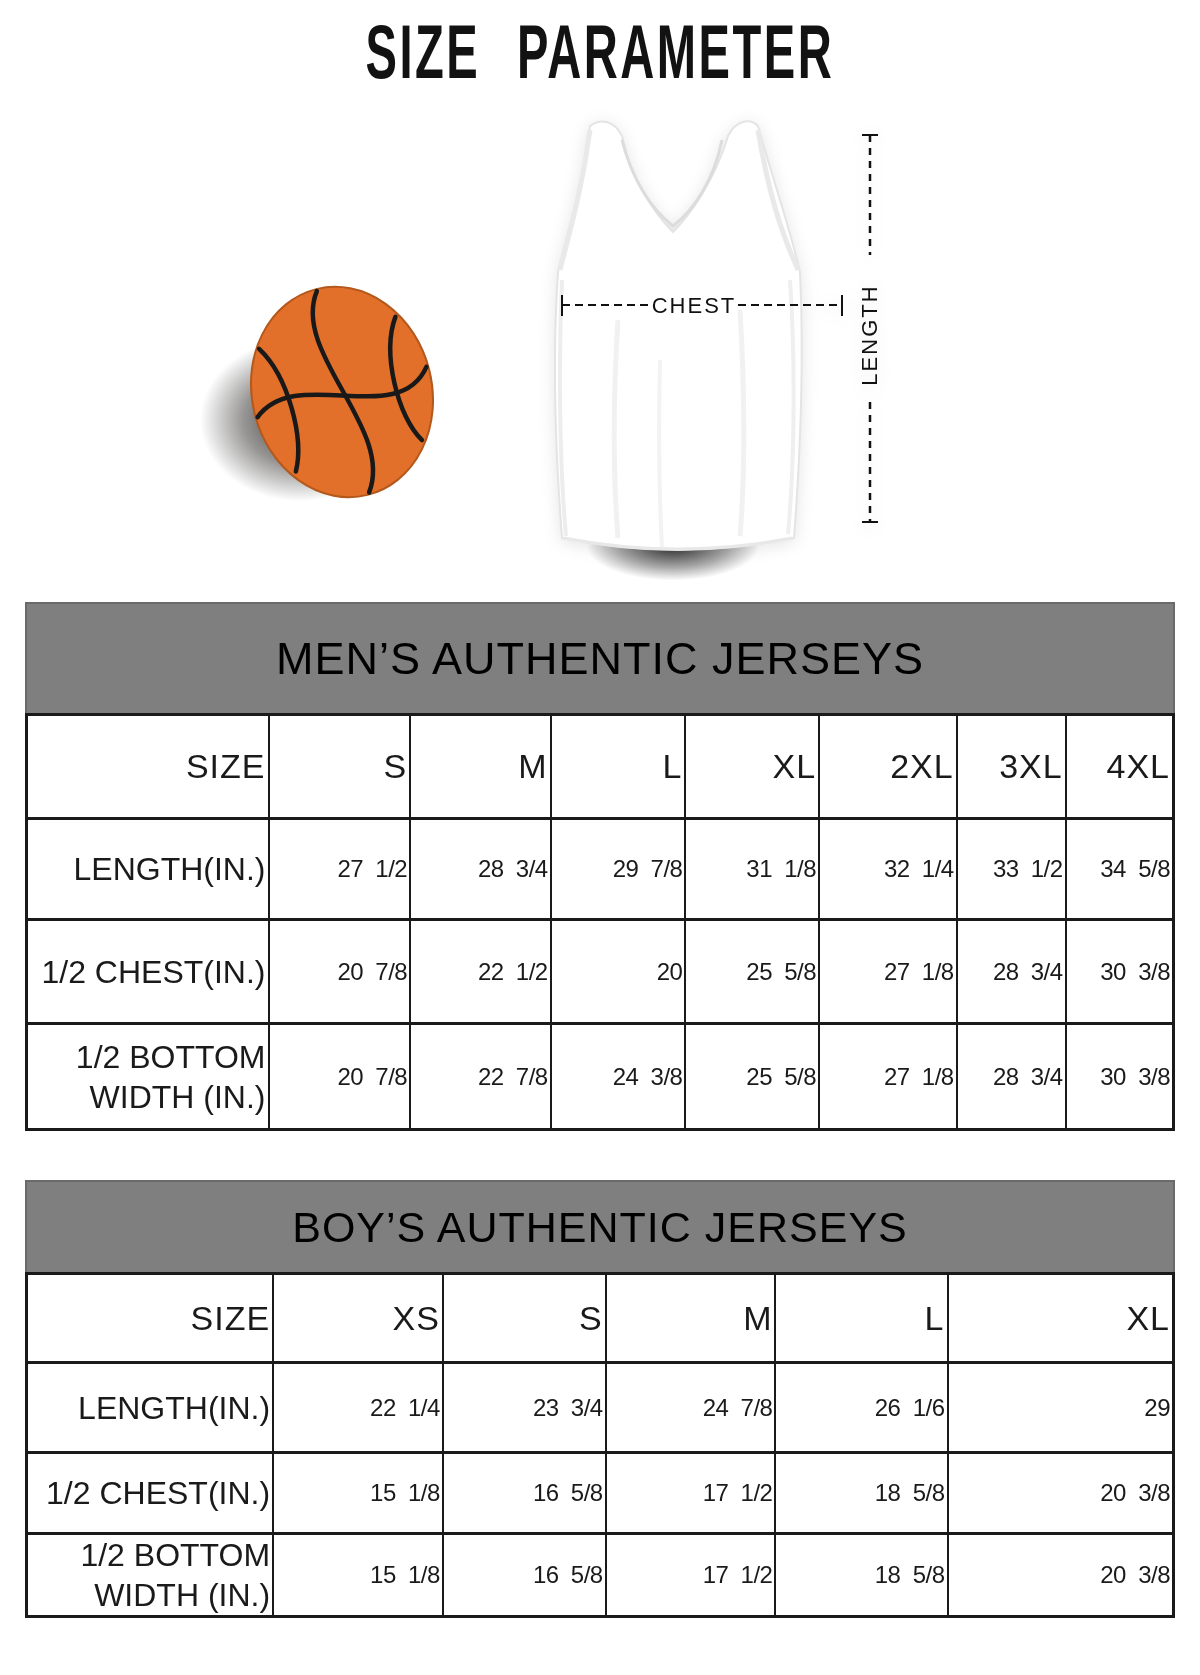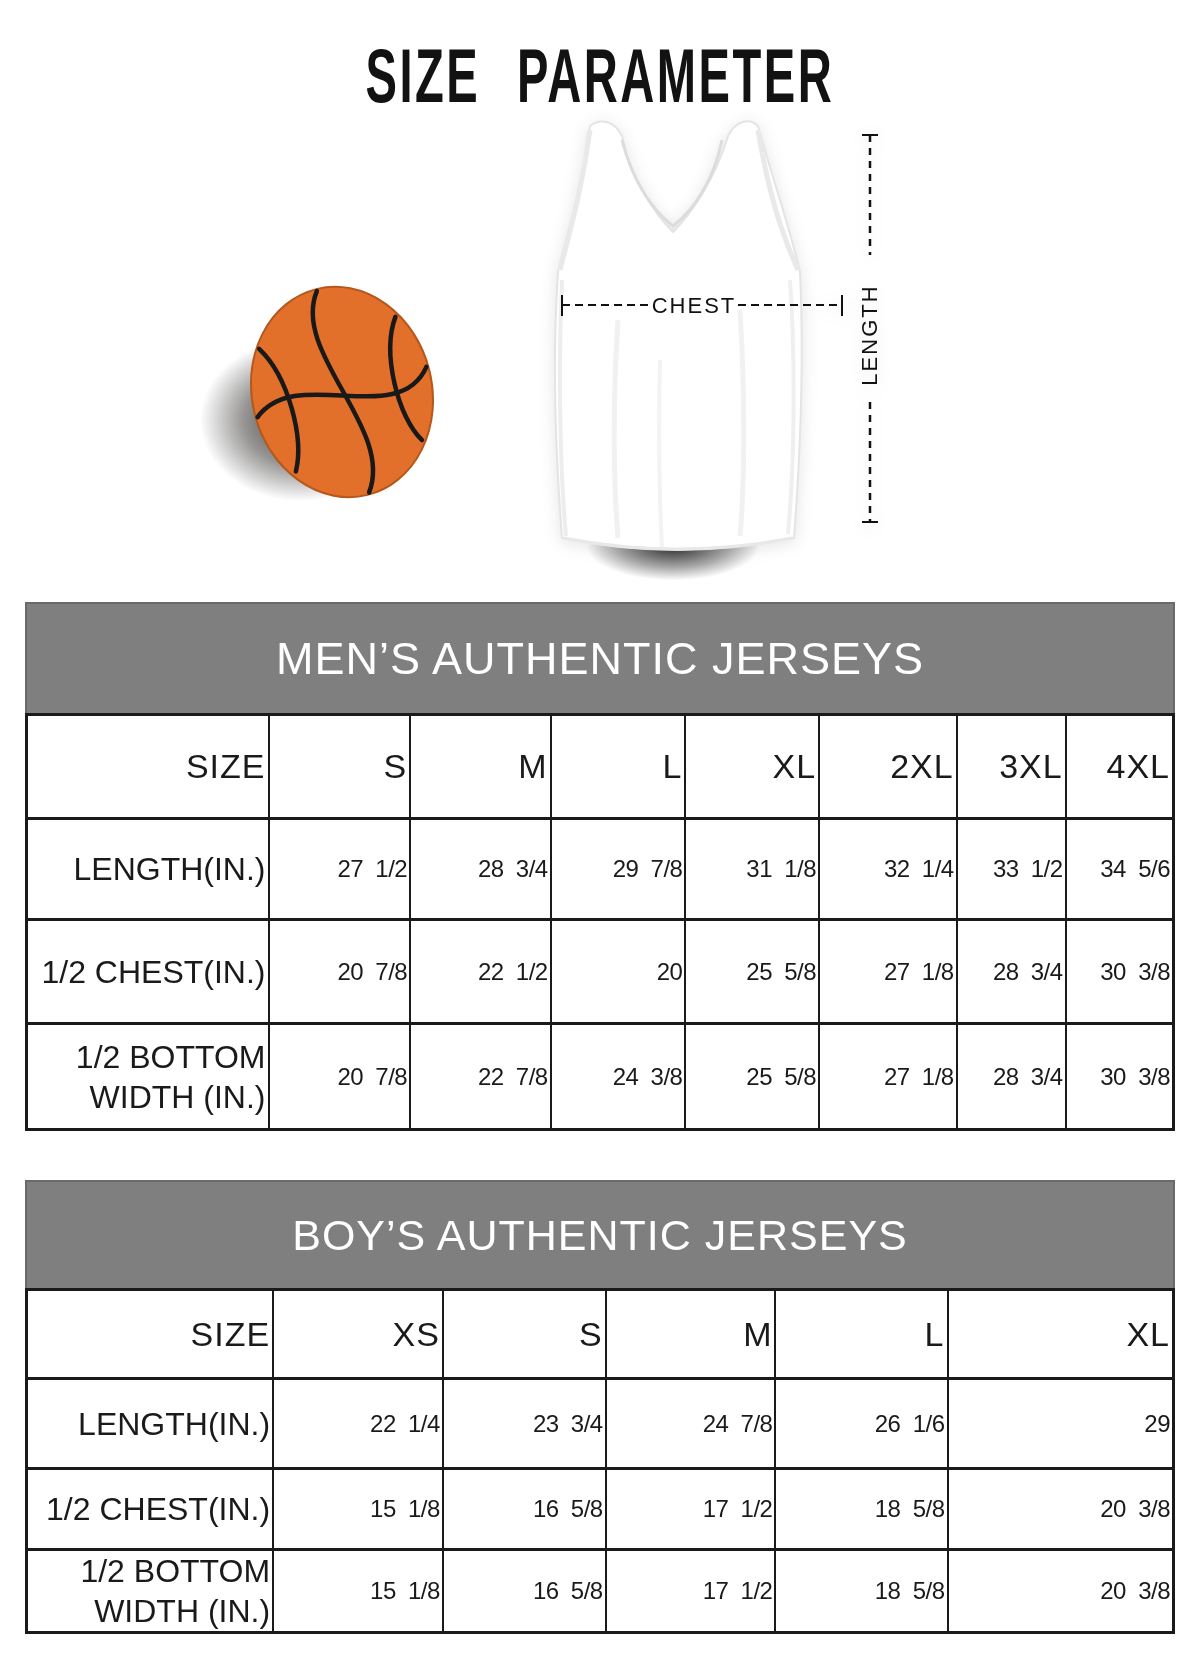--- a/index.html
+++ b/index.html
@@ -2,21 +2,21 @@
 <html><head>
 <meta charset="utf-8">
 <style>
   html,body{margin:0;padding:0;background:#ffffff;}
   .canvas{
     position:relative;width:1200px;height:1675px;margin:0 auto;
     background:#ffffff;overflow:hidden;
     font-family:"Liberation Sans",sans-serif;color:#1a1a1a;
   }
   
-  .page-title{position:absolute;top:32px;left:0;width:100%;text-align:center;}
+  .page-title{position:absolute;top:8px;left:0;width:100%;text-align:center;}
   .page-title span{
     display:inline-block;font-size:76px;font-weight:800;color:#121212;
     letter-spacing:4px;word-spacing:34px;transform:scaleX(0.62);transform-origin:center;
     white-space:nowrap;
   }
   
   .shadow-blob{position:absolute;z-index:1;}
   .ball-shadow{
     left:165px;top:310px;width:270px;height:220px;
     background:radial-gradient(closest-side,rgba(25,22,20,0.85) 0%,rgba(25,22,20,0.45) 42%,rgba(25,22,20,0) 74%);
@@ -26,25 +26,25 @@
     background:radial-gradient(closest-side,rgba(10,10,10,0.85) 0%,rgba(10,10,10,0.35) 45%,rgba(10,10,10,0) 72%);
   }
   .ball-svg{position:absolute;left:232px;top:272px;z-index:2;}
   .jersey-svg{position:absolute;left:490px;top:110px;z-index:2;filter:drop-shadow(0 3px 8px rgba(0,0,0,0.10));}
   
   .table-wrap{position:absolute;left:25px;width:1150px;z-index:3;}
   .men-wrap{top:602px;}
   .boys-wrap{top:1180px;}
   .band{
     box-sizing:border-box;background:#7f7f7f;border:2px solid #6a6a6a;border-bottom:none;
-    color:#ffffff;display:flex;align-items:center;justify-content:center;
+    color:#000000;display:flex;align-items:center;justify-content:center;
     letter-spacing:1px;white-space:nowrap;
   }
   .men-wrap .band{height:111px;font-size:45px;}
-  .boys-wrap .band{height:108px;font-size:43px;}
+  .boys-wrap .band{height:92px;font-size:43px;}
   table.szTable{
     border-collapse:collapse;table-layout:fixed;width:1150px;background:#ffffff;
     border:3px solid #1a1a1a;
   }
   table.szTable td{
     border:2px solid #1a1a1a;border-top-width:3px;border-bottom-width:3px;
     text-align:right;vertical-align:middle;padding:0 2px;color:#1a1a1a;
     overflow:hidden;
   }
   .hcell{font-size:34px;letter-spacing:1px;}
@@ -131,21 +131,21 @@
         <td class="hcell">4XL</td>
       </tr>
       <tr class="mr1">
         <td class="lcell">LENGTH(IN.)</td>
         <td class="vcell">27 1/2</td>
         <td class="vcell">28 3/4</td>
         <td class="vcell">29 7/8</td>
         <td class="vcell">31 1/8</td>
         <td class="vcell">32 1/4</td>
         <td class="vcell">33 1/2</td>
-        <td class="vcell">34 5/6</td>
+        <td class="vcell">34 5/8</td>
       </tr>
       <tr class="mr2">
         <td class="lcell">1/2 CHEST(IN.)</td>
         <td class="vcell">20 7/8</td>
         <td class="vcell">22 1/2</td>
         <td class="vcell">20</td>
         <td class="vcell">25 5/8</td>
         <td class="vcell">27 1/8</td>
         <td class="vcell">28 3/4</td>
         <td class="vcell">30 3/8</td>

